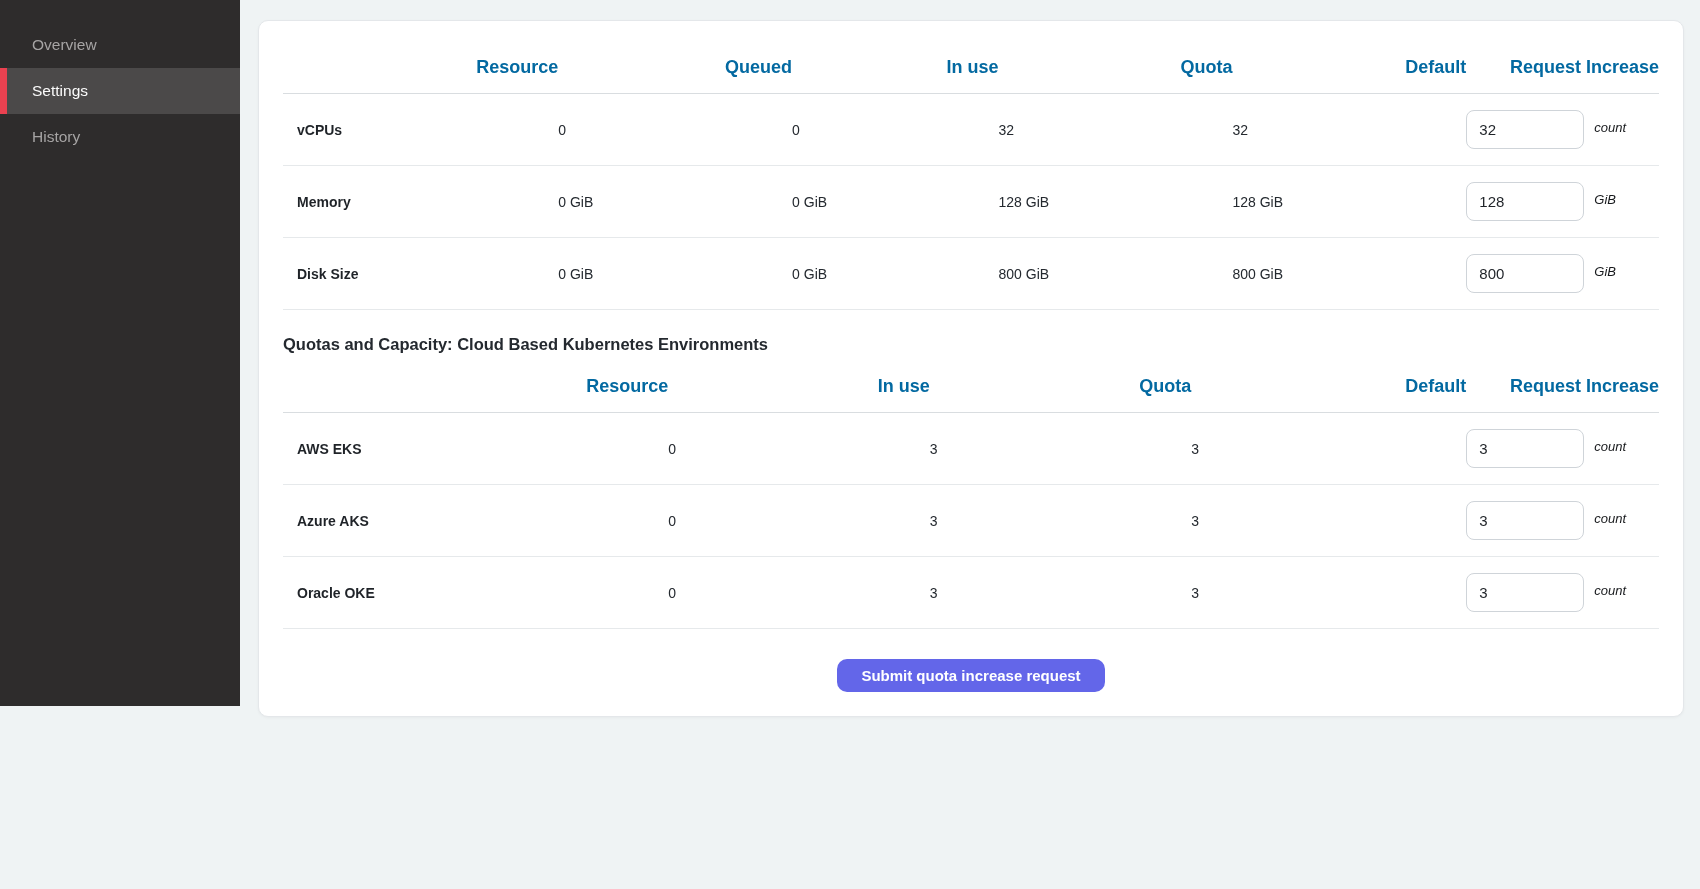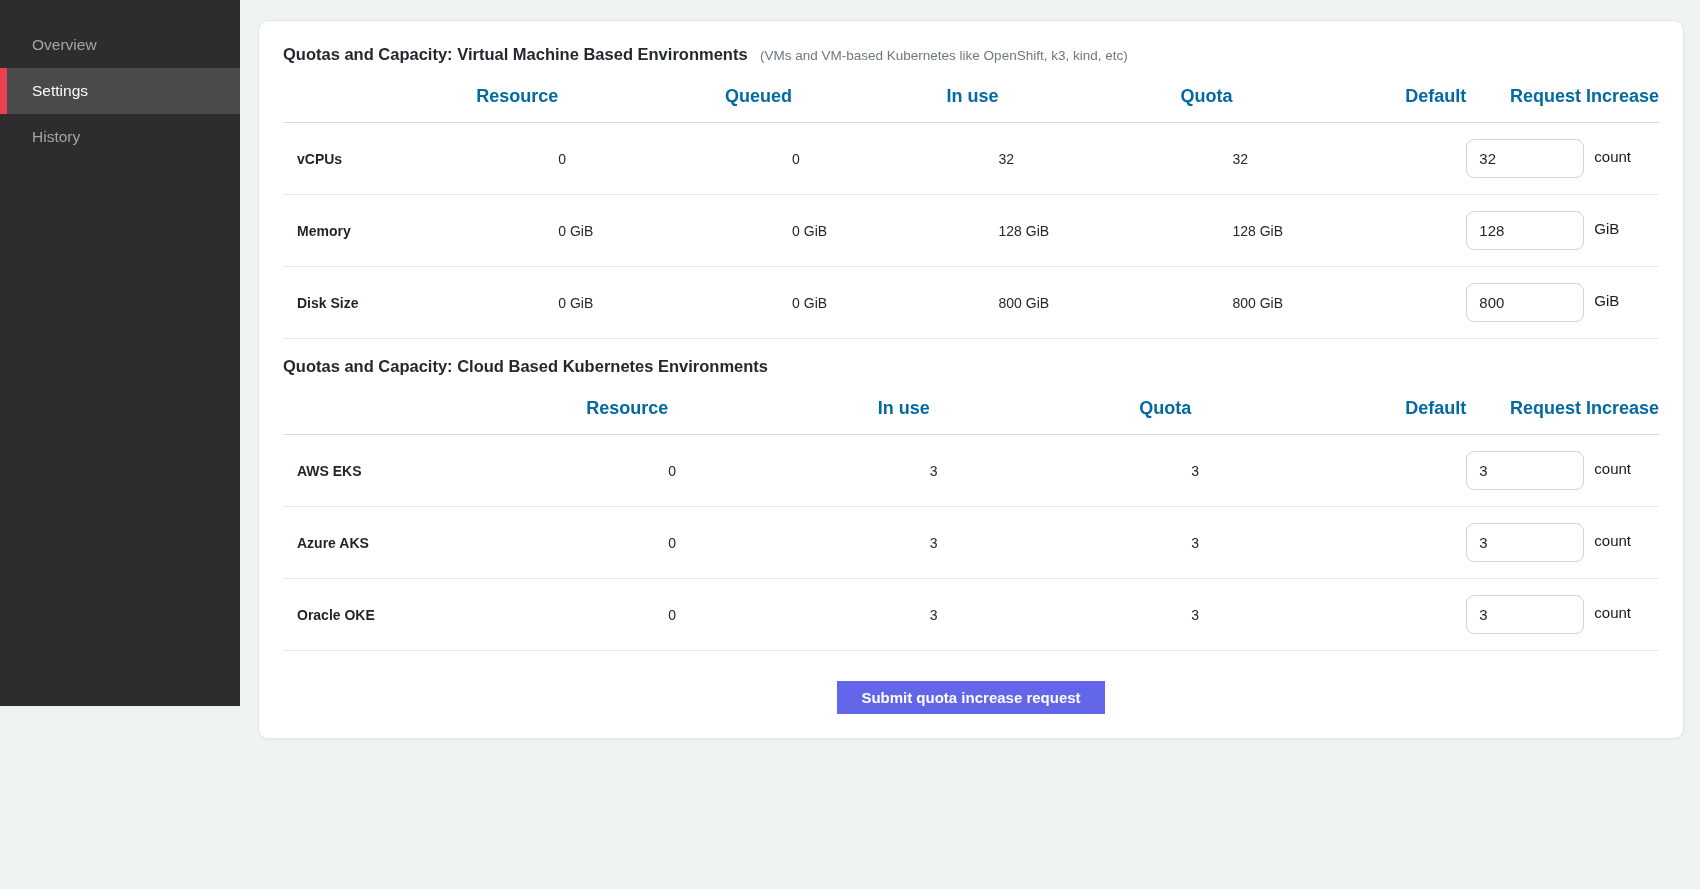--- a/index.html
+++ b/index.html
@@ -110,37 +110,38 @@
     border: 1px solid #cfd4d9;
     border-radius: 8px;
     padding: 0 12px;
     font-size: 15px;
     color: #1f2328;
     font-family: "Liberation Sans", "DejaVu Sans", sans-serif;
     background: #fff;
     outline: none;
   }
   .unit-label {
-    font-size: 15px;
+    font-size: 13px;
     color: #17191c;
     position: relative;
     top: -2px;
-  }
-
-  .section-2 { margin-top: 18px; }
+    font-style: italic;
+  }
+
+  .section-2 { margin-top: 25px; }
 
   .submit-row {
     text-align: center;
     padding-top: 30px;
   }
   .submit-btn {
     background: #6366e9;
     color: #ffffff;
     border: none;
-    border-radius: 0;
+    border-radius: 10px;
     font-size: 15px;
     font-weight: 700;
     font-family: "Liberation Sans", "DejaVu Sans", sans-serif;
     padding: 8px 24px;
     cursor: pointer;
   }
 </style>
 </head>
 <body>
 
@@ -154,24 +155,20 @@
   <div class="side-item">
     <span>History</span>
   </div>
 </aside>
 
 <main class="main">
 
   <section class="card">
 
     <div class="section-1">
-      <div class="section-head">
-        <h2 class="section-heading">Quotas and Capacity: Virtual Machine Based Environments</h2>
-        <span class="section-subtitle">(VMs and VM-based Kubernetes like OpenShift, k3, kind, etc)</span>
-      </div>
 
       <table>
         <colgroup>
           <col style="width:20%">
             <col style="width:17%">
             <col style="width:15%">
           <col style="width:17%">
             <col style="width:17%">
             <col style="width:14%">
         </colgroup>

